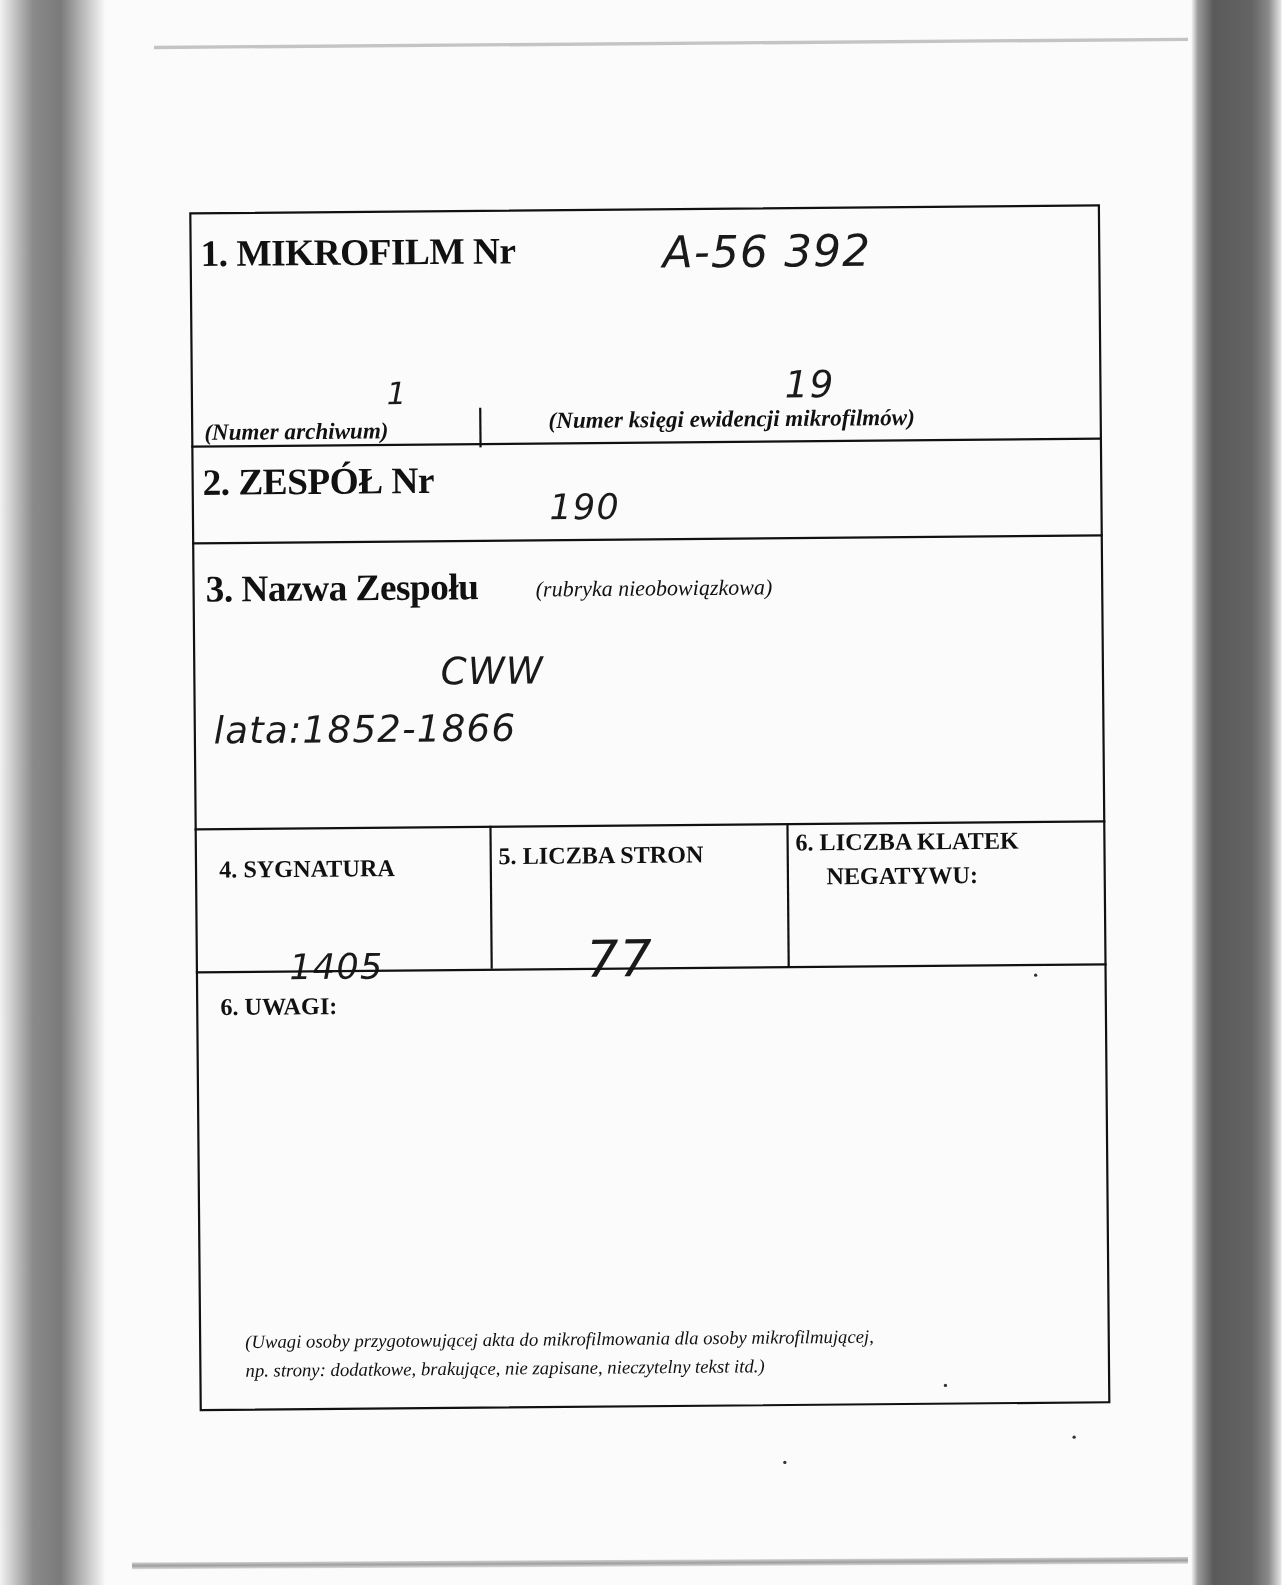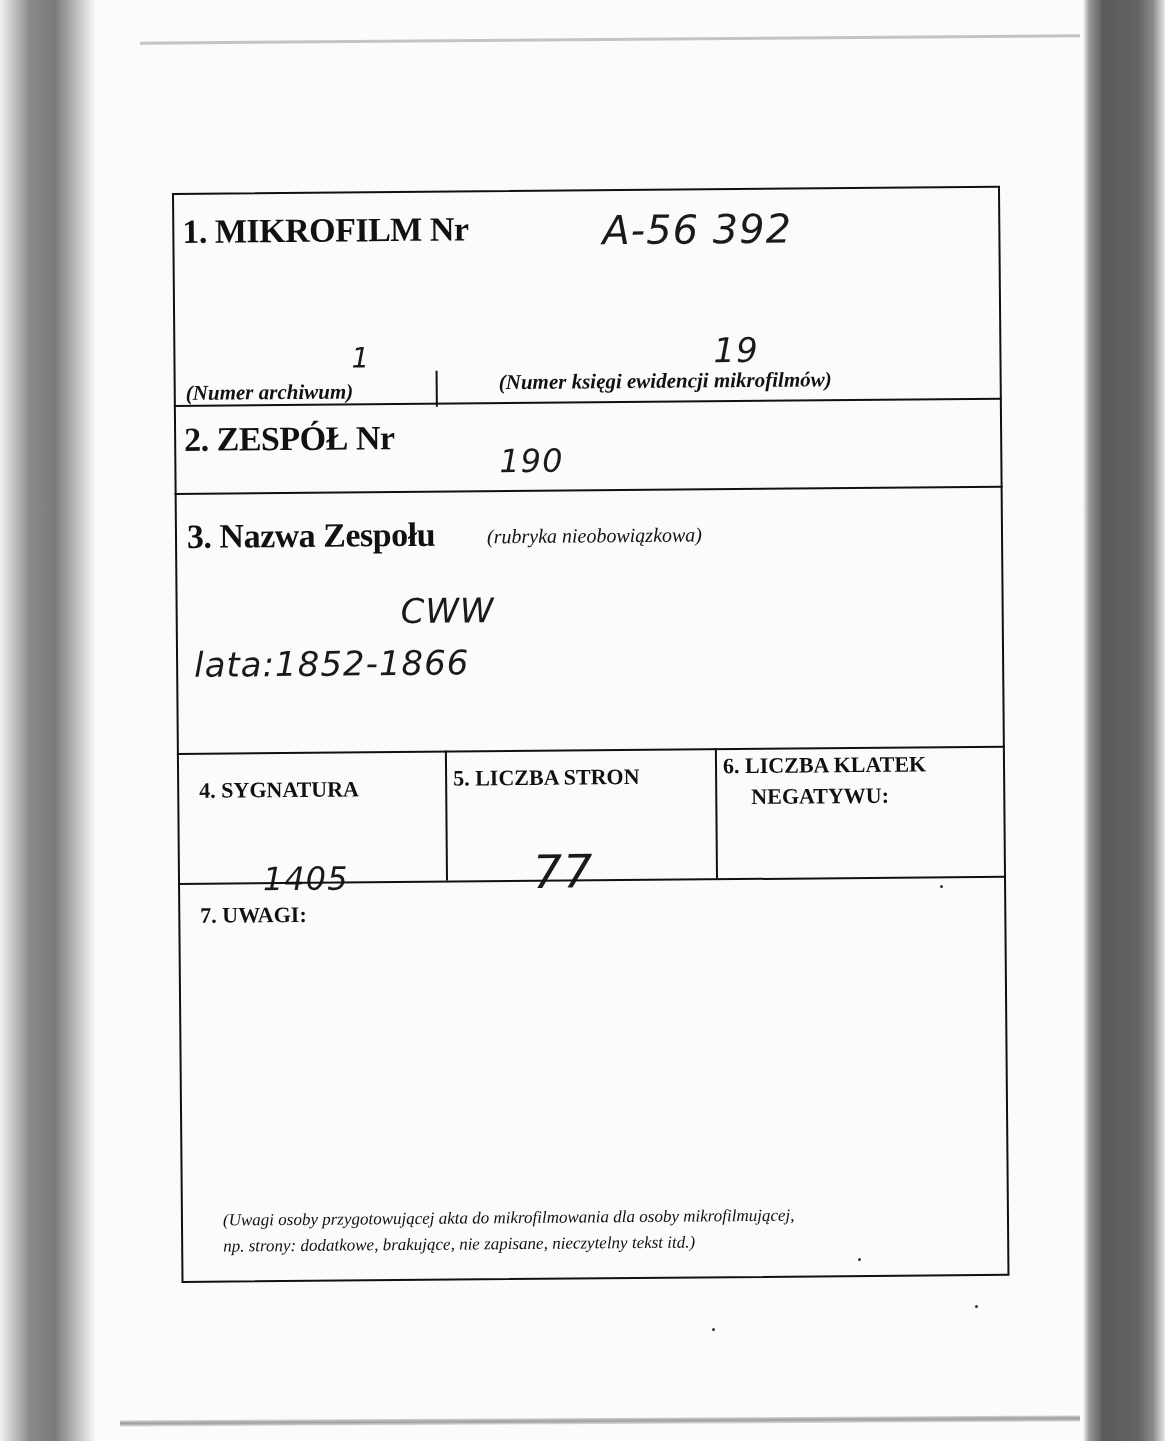--- a/index.html
+++ b/index.html
@@ -74,21 +74,21 @@
 
   <div class="lbl-med" style="left:276px;top:575px;">5. LICZBA  STRON</div>
   <div class="hand" style="left:355px;top:655px;font-size:46px;">77</div>
   <div class="vline" style="left:538px;top:560px;height:130px;"></div>
 
   <div class="lbl-med" style="left:546px;top:565px;">6. LICZBA  KLATEK</div>
   <div class="lbl-med" style="left:574px;top:596px;">NEGATYWU:</div>
   <div class="hand" style="left:600px;top:640px;font-size:30px;"></div>
   <div class="hline" style="left:0;top:690px;width:828px;"></div>
 
-  <div class="lbl-med" style="left:22px;top:710px;">7. UWAGI:</div>
+  <div class="lbl-med" style="left:22px;top:710px;">6. UWAGI:</div>
   <div class="hand" style="left:40px;top:760px;font-size:28px;"></div>
   <div class="note" style="left:42px;top:1018px;">(Uwagi osoby przygotowującej akta do mikrofilmowania dla osoby mikrofilmującej,</div>
   <div class="note" style="left:42px;top:1044px;">np. strony: dodatkowe, brakujące, nie zapisane, nieczytelny tekst itd.)</div>
 </div>
 
 <div class="speck" style="left:940px;top:885px;"></div>
 <div class="speck" style="left:975px;top:1305px;"></div>
 <div class="speck" style="left:712px;top:1328px;"></div>
 <div class="speck" style="left:858px;top:1258px;"></div>
 

